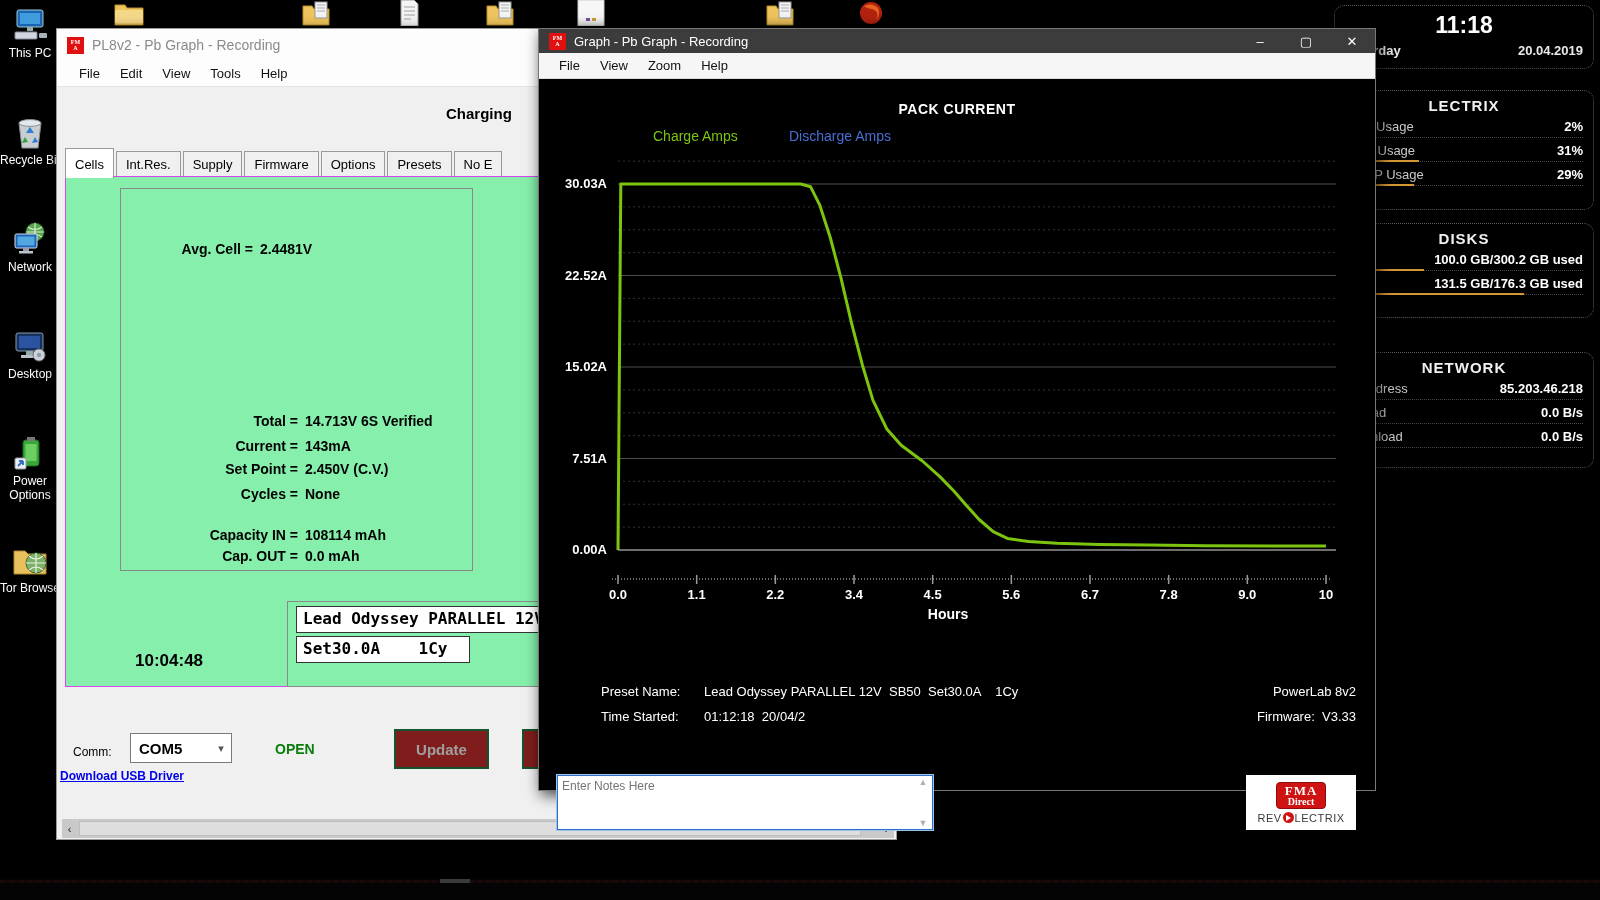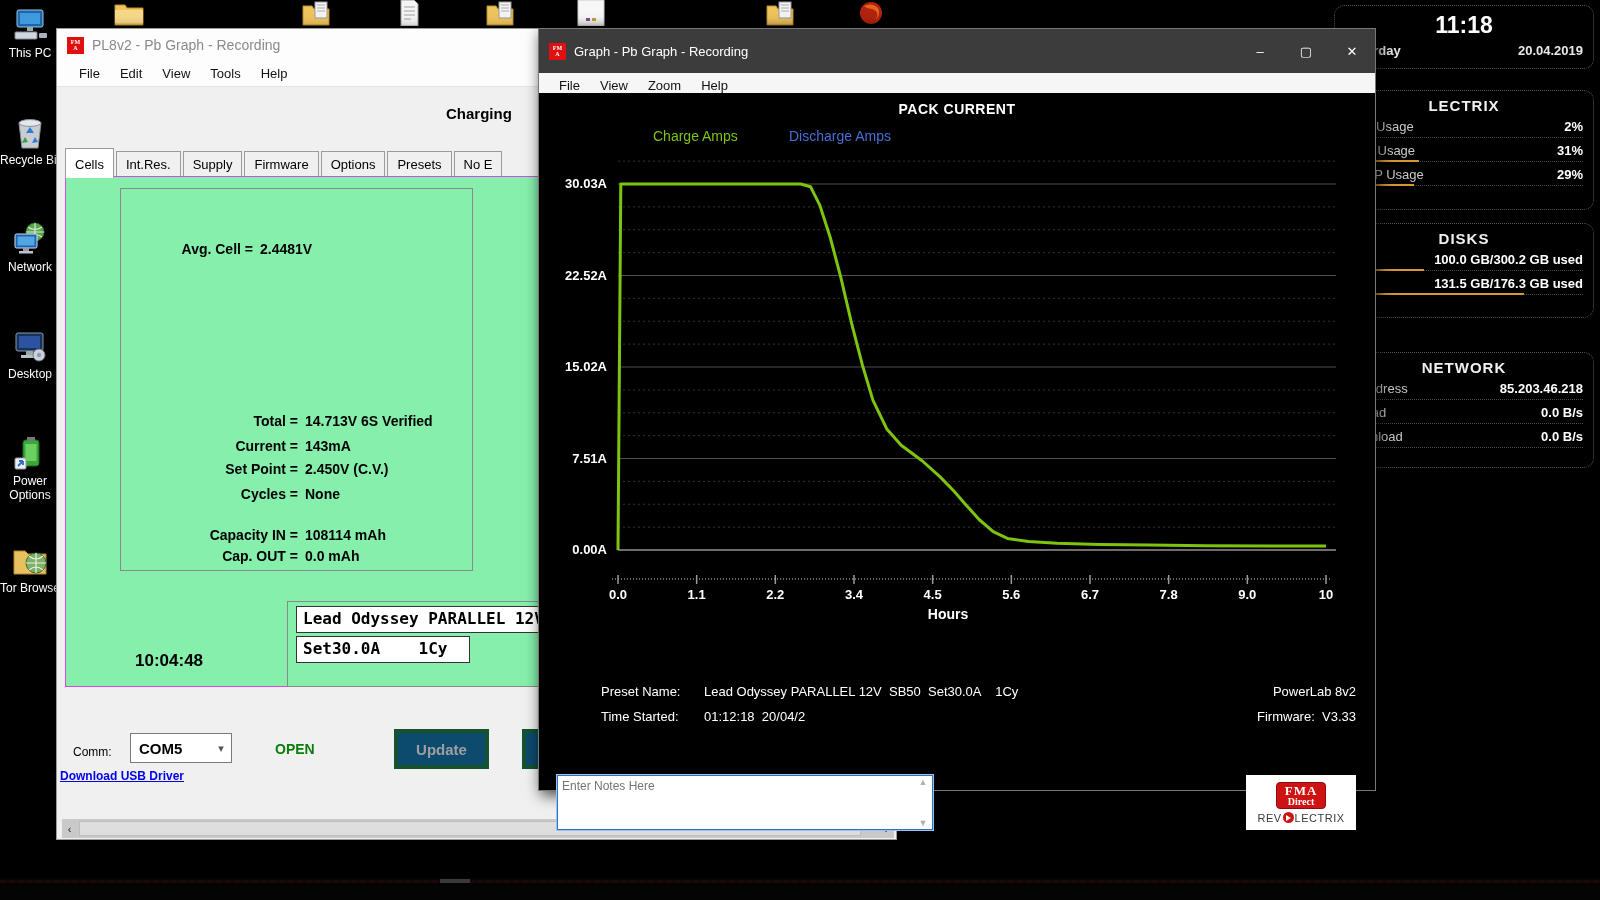--- a/index.html
+++ b/index.html
@@ -58,35 +58,35 @@
   .pbox { position:absolute; left:8px; background:#fff; border:1px solid #333;
           font-family:"DejaVu Sans Mono", monospace; font-weight:bold; font-size:16px;
           white-space:pre; padding:2px 6px; color:#000; overflow:hidden; }
   #pl8-time { position:absolute; left:78px; top:622px; font-size:17px; font-weight:bold; color:#000; }
   #pl8-comm-label { position:absolute; left:16px; top:716px; font-size:12px; color:#000; }
   #pl8-combo { position:absolute; left:73px; top:704px; width:102px; height:30px; background:#fff;
                border:1px solid #7a7a7a; display:flex; align-items:center; }
   #pl8-combo .val { font-size:15px; font-weight:bold; padding-left:8px; flex:1; }
   #pl8-combo .chev { width:20px; text-align:center; color:#555; font-size:11px; }
   #pl8-open { position:absolute; left:186px; top:712px; font-size:14px; font-weight:bold; color:#0a7d0a;margin-left:32px; }
-  .gray-btn { position:absolute; top:700px; height:40px; background:#0c4a6e; border:4px solid #14532d;
+  .gray-btn { position:absolute; top:700px; height:40px; background:#7f1d1d; border:2px solid #14532d;
               color:#9f9f9f; font-size:15px; font-weight:bold; display:flex; align-items:center; justify-content:center; }
   #btn-update { left:337px; width:95px; }
   #btn-cancel { left:465px; width:90px; }
   #pl8-link { position:absolute; left:3px; top:740px; font-size:12px; font-weight:bold; color:#0000ee;
               text-decoration:underline; }
   #pl8-hscroll { position:absolute; left:5px; top:790px; width:832px; height:19px; background:#c9c9c9;
                  display:flex; align-items:center; }
   #pl8-hscroll .arr { width:15px; text-align:center; font-size:11px; color:#222; }
   #pl8-hscroll .thumb { height:15px; background:#dedede; border:1px solid #bdbdbd; flex:0 0 782px; margin-left:2px; }
 
   
   #gwin { left:538px; top:28px; width:838px; height:763px; background:#000;
           border:1px solid #777; z-index:20; }
-  #g-titlebar { height:44px; background:#3c3c3c; display:flex; align-items:center; padding:0 0 0 10px; }
+  #g-titlebar { height:24px; background:#3c3c3c; display:flex; align-items:center; padding:0 0 0 10px; }
   #g-title { color:#fff; font-size:13px; margin-left:8px; flex:1; }
   .cap-btn { width:46px; height:36px; color:#fff; display:flex; align-items:center; justify-content:center;
              font-size:13px; }
   #g-menubar { background:#f6f6f6; border-bottom:1px solid #dcdcdc; display:flex; padding-left:10px; }
   #g-client { position:absolute; left:0; top:64px; width:836px; height:697px; background:#000; }
   #g-charttitle { position:absolute; top:8px; width:100%; text-align:center; color:#fff;
                   font-size:14px; font-weight:bold; letter-spacing:.5px; }
   .legend-item { position:absolute; top:35px; font-size:14px; font-weight:normal; }
   #chart-svg { position:absolute; left:0; top:0; }
   .ylab { position:absolute; width:64px; text-align:right; color:#fff; font-size:13px; font-weight:bold; }

